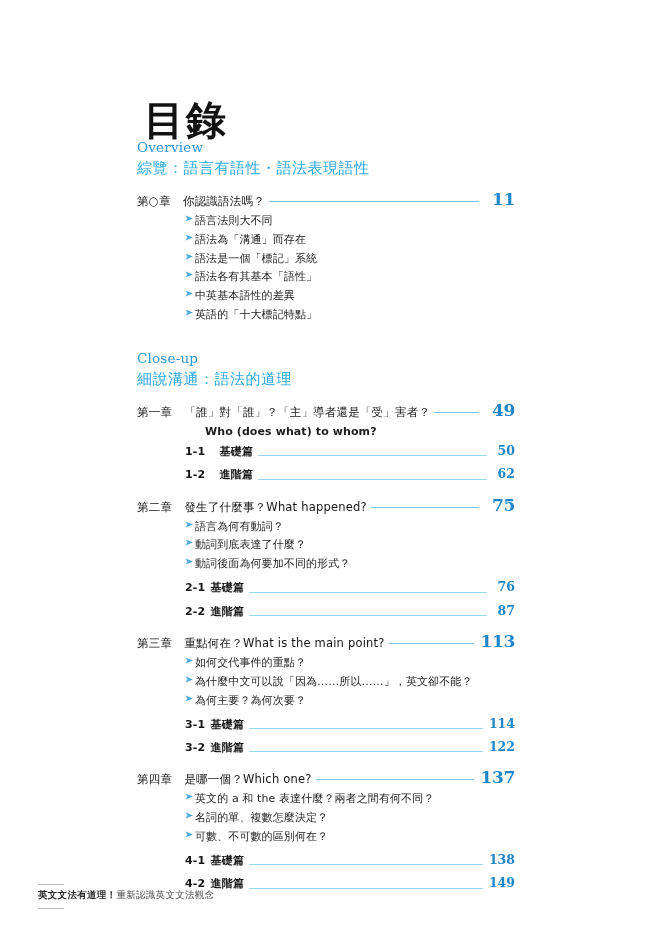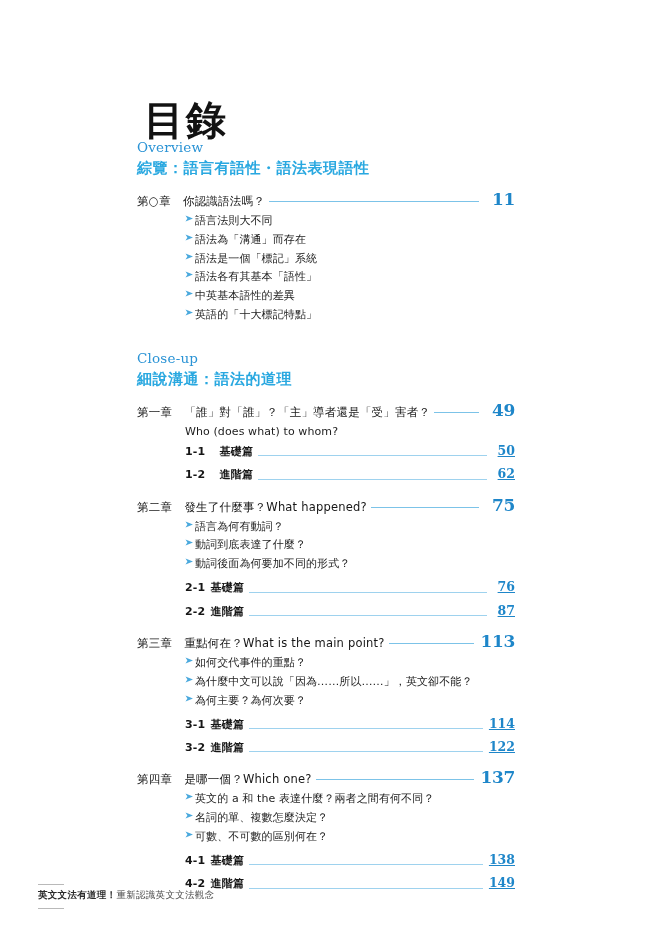--- a/index.html
+++ b/index.html
@@ -54,21 +54,21 @@
   }
   .sec-en {
     font-family: "DejaVu Serif", "Liberation Serif", serif;
     font-size: 13.5px;
     color: #2a93d5;
     letter-spacing: 0.2px;
     line-height: 1.35;
   }
   .sec-zh {
     font-family: "DejaVu Serif", "Liberation Serif", serif;
-    font-weight: bold;
+    font-weight: normal;
     font-size: 15px;
     color: #29a8e0;
     letter-spacing: 0.5px;
     line-height: 1.5;
     margin-top: 1px;
   }
 
   
   .chapter {
     margin-top: 9px;
@@ -112,22 +112,23 @@
     flex: 0 0 auto;
     text-align: right;
     min-width: 30px;
     letter-spacing: -0.3px;
   }
 
   
   .chap-en {
     font-size: 11px;
     color: #1c1c1c;
-    margin: 5px 0 1px 48px;
+    margin: 5px 0 1px 68px;
     letter-spacing: 0.1px;
+    font-weight: bold;
   }
 
   
   .bullets {
     margin: 3px 0 0 48px;
   }
   .bullet {
     display: flex;
     align-items: baseline;
     font-size: 11px;
@@ -186,21 +187,20 @@
     top: -3px;
   }
   .sub-page {
     font-family: "DejaVu Serif", "Liberation Serif", serif;
     font-weight: bold;
     font-size: 12.5px;
     color: #1e86c9;
     flex: 0 0 auto;
     text-align: right;
     min-width: 22px;
-    text-decoration: underline;
   }
 
   
   .footer {
     position: absolute;
     left: 38px;
     bottom: 34px;
     width: 260px;
   }
   .footer-rule {

